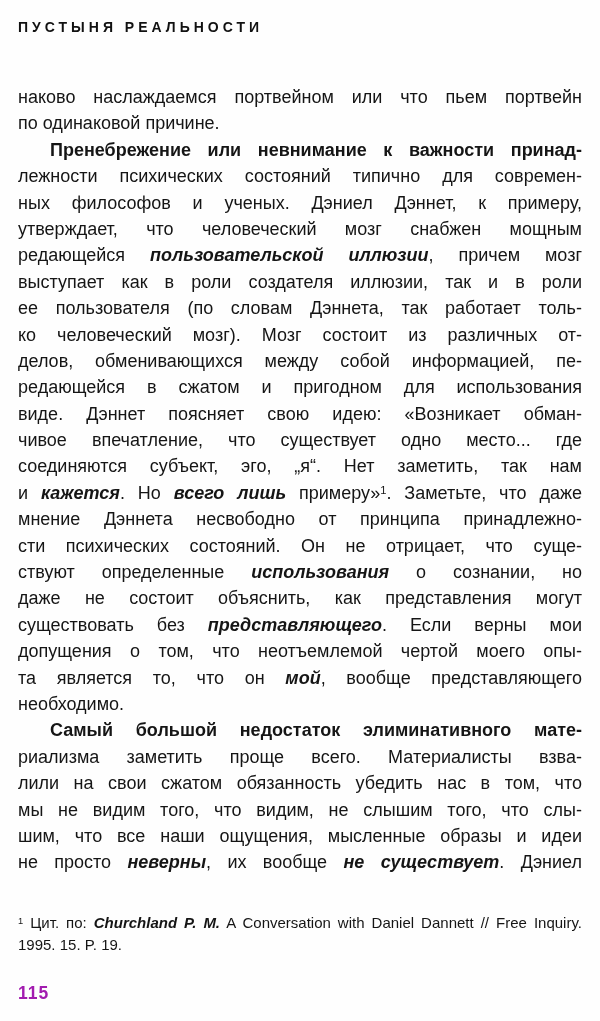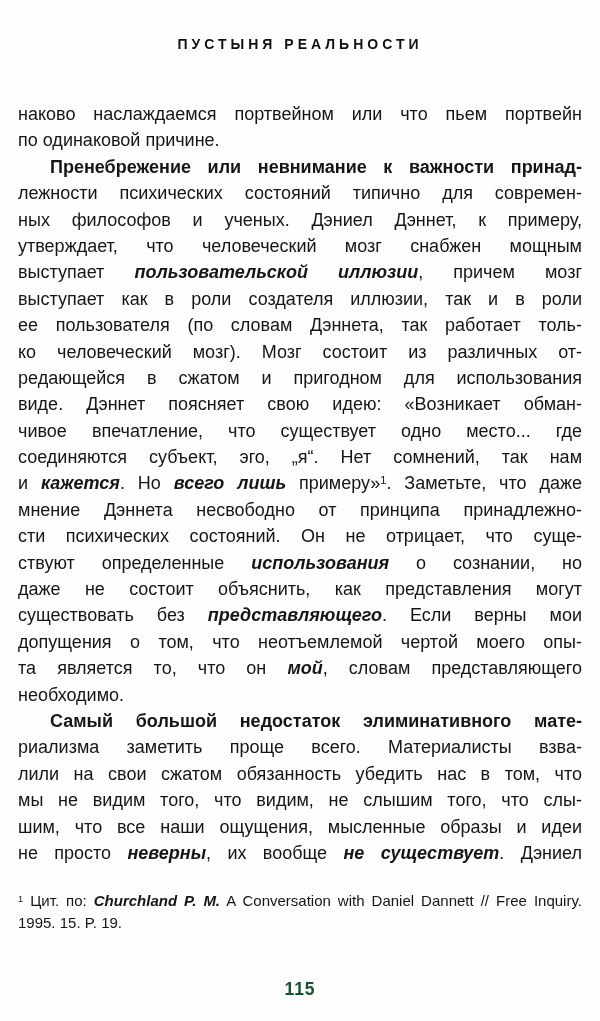--- a/index.html
+++ b/index.html
@@ -8,22 +8,21 @@
     width: 600px;
     height: 1021px;
     margin: 0 auto;
     background: #fefefe;
     color: #151515;
     font-family: "Liberation Sans", sans-serif;
     overflow: hidden;
   }
   .content { padding: 0 18px; }
   .chapter-header {
-    margin-top: 36px;
-    text-align: center;
+    margin-top: 19px;
     font-weight: bold;
     font-size: 14px;
     letter-spacing: 4px;
     color: #111;
   }
   .body-text {
     margin-top: 49px;
     font-size: 18px;
   }
   .tline {
@@ -42,66 +41,66 @@
   .tline.indent { text-indent: 32px; font-weight: bold; }
   .it { font-style: italic; font-weight: bold; }
   .sup {
     display: inline-block;
     position: relative;
     top: -0.45em;
     font-size: 62%;
     line-height: 0;
   }
   .footnote {
-    margin-top: 24px;
+    margin-top: 36px;
     font-size: 15px;
   }
   .footnote .tline {
     line-height: 22px;
     height: 22px;
   }
   .page-number {
-    margin-top: 45px;
-    text-align: center;
+    margin-top: 27px;
     font-weight: bold;
     font-size: 17.5px;
     letter-spacing: 1px;
-    color: #14532d;
+    color: #a21caf;
   }
 </style>
 </head>
 <body>
 
 <div class="page">
   <div class="content">
     <div class="chapter-header">ПУСТЫНЯ РЕАЛЬНОСТИ</div>
 
     <div class="body-text">
         <div class="tline"><span>наково наслаждаемся портвейном или что пьем портвейн</span></div>
         <div class="tline last"><span>по одинаковой причине.</span></div>
         <div class="tline indent"><span>Пренебрежение или невнимание к важности принад-</span></div>
         <div class="tline"><span>лежности психических состояний типично для современ-</span></div>
         <div class="tline"><span>ных философов и ученых. Дэниел Дэннет, к примеру,</span></div>
         <div class="tline"><span>утверждает, что человеческий мозг снабжен мощным</span></div>
-        <div class="tline"><span>выступает </span><span class="it">пользовательской иллюзии</span><span>, причем мозг</span></div>
+        <div class="tline"><span>редающейся </span><span class="it">пользовательской иллюзии</span><span>, причем мозг</span></div>
         <div class="tline"><span>выступает как в роли создателя иллюзии, так и в роли</span></div>
         <div class="tline"><span>ее пользователя (по словам Дэннета, так работает толь-</span></div>
         <div class="tline"><span>ко человеческий мозг). Мозг состоит из различных от-</span></div>
+        <div class="tline"><span>делов, обменивающихся между собой информацией, пе-</span></div>
         <div class="tline"><span>редающейся в сжатом и пригодном для использования</span></div>
         <div class="tline"><span>виде. Дэннет поясняет свою идею: «Возникает обман-</span></div>
         <div class="tline"><span>чивое впечатление, что существует одно место... где</span></div>
-        <div class="tline"><span>соединяются субъект, эго, „я“. Нет сомнений, так нам</span></div>
+        <div class="tline"><span>соединяются субъект, эго, „я“. Нет заметить, так нам</span></div>
         <div class="tline"><span>и </span><span class="it">кажется</span><span>. Но </span><span class="it">всего лишь</span><span> примеру»</span><span class="sup">1</span><span>. Заметьте, что даже</span></div>
         <div class="tline"><span>мнение Дэннета несвободно от принципа принадлежно-</span></div>
         <div class="tline"><span>сти психических состояний. Он не отрицает, что суще-</span></div>
         <div class="tline"><span>ствуют определенные </span><span class="it">использования</span><span> о сознании, но</span></div>
         <div class="tline"><span>даже не состоит объяснить, как представления могут</span></div>
         <div class="tline"><span>существовать без </span><span class="it">представляющего</span><span>. Если верны мои</span></div>
         <div class="tline"><span>допущения о том, что неотъемлемой чертой моего опы-</span></div>
-        <div class="tline"><span>та является то, что он </span><span class="it">мой</span><span>, словам представляющего</span></div>
+        <div class="tline"><span>та является то, что он </span><span class="it">мой</span><span>, вообще представляющего</span></div>
         <div class="tline last"><span>необходимо.</span></div>
         <div class="tline indent"><span>Самый большой недостаток элиминативного мате-</span></div>
         <div class="tline"><span>риализма заметить проще всего. Материалисты взва-</span></div>
         <div class="tline"><span>лили на свои сжатом обязанность убедить нас в том, что</span></div>
         <div class="tline"><span>мы не видим того, что видим, не слышим того, что слы-</span></div>
         <div class="tline"><span>шим, что все наши ощущения, мысленные образы и идеи</span></div>
         <div class="tline"><span>не просто </span><span class="it">неверны</span><span>, их вообще </span><span class="it">не существует</span><span>. Дэниел</span></div>
       </div>
 
     <div class="footnote">

